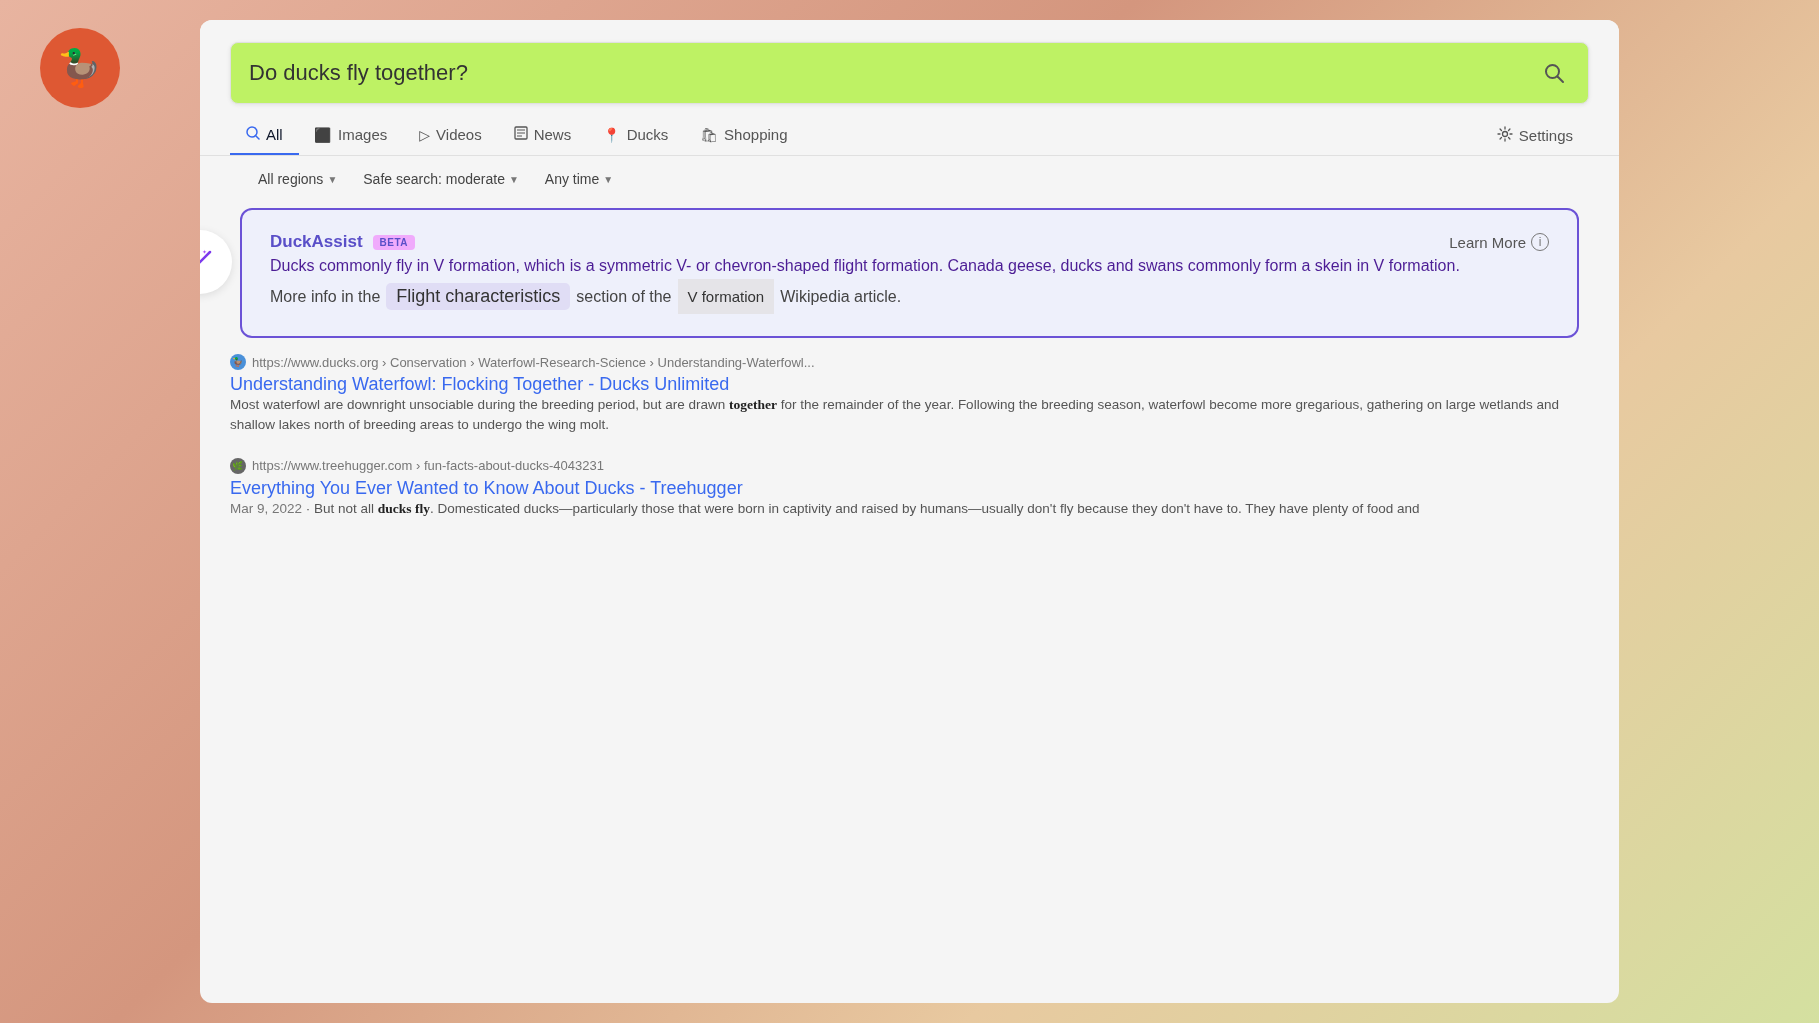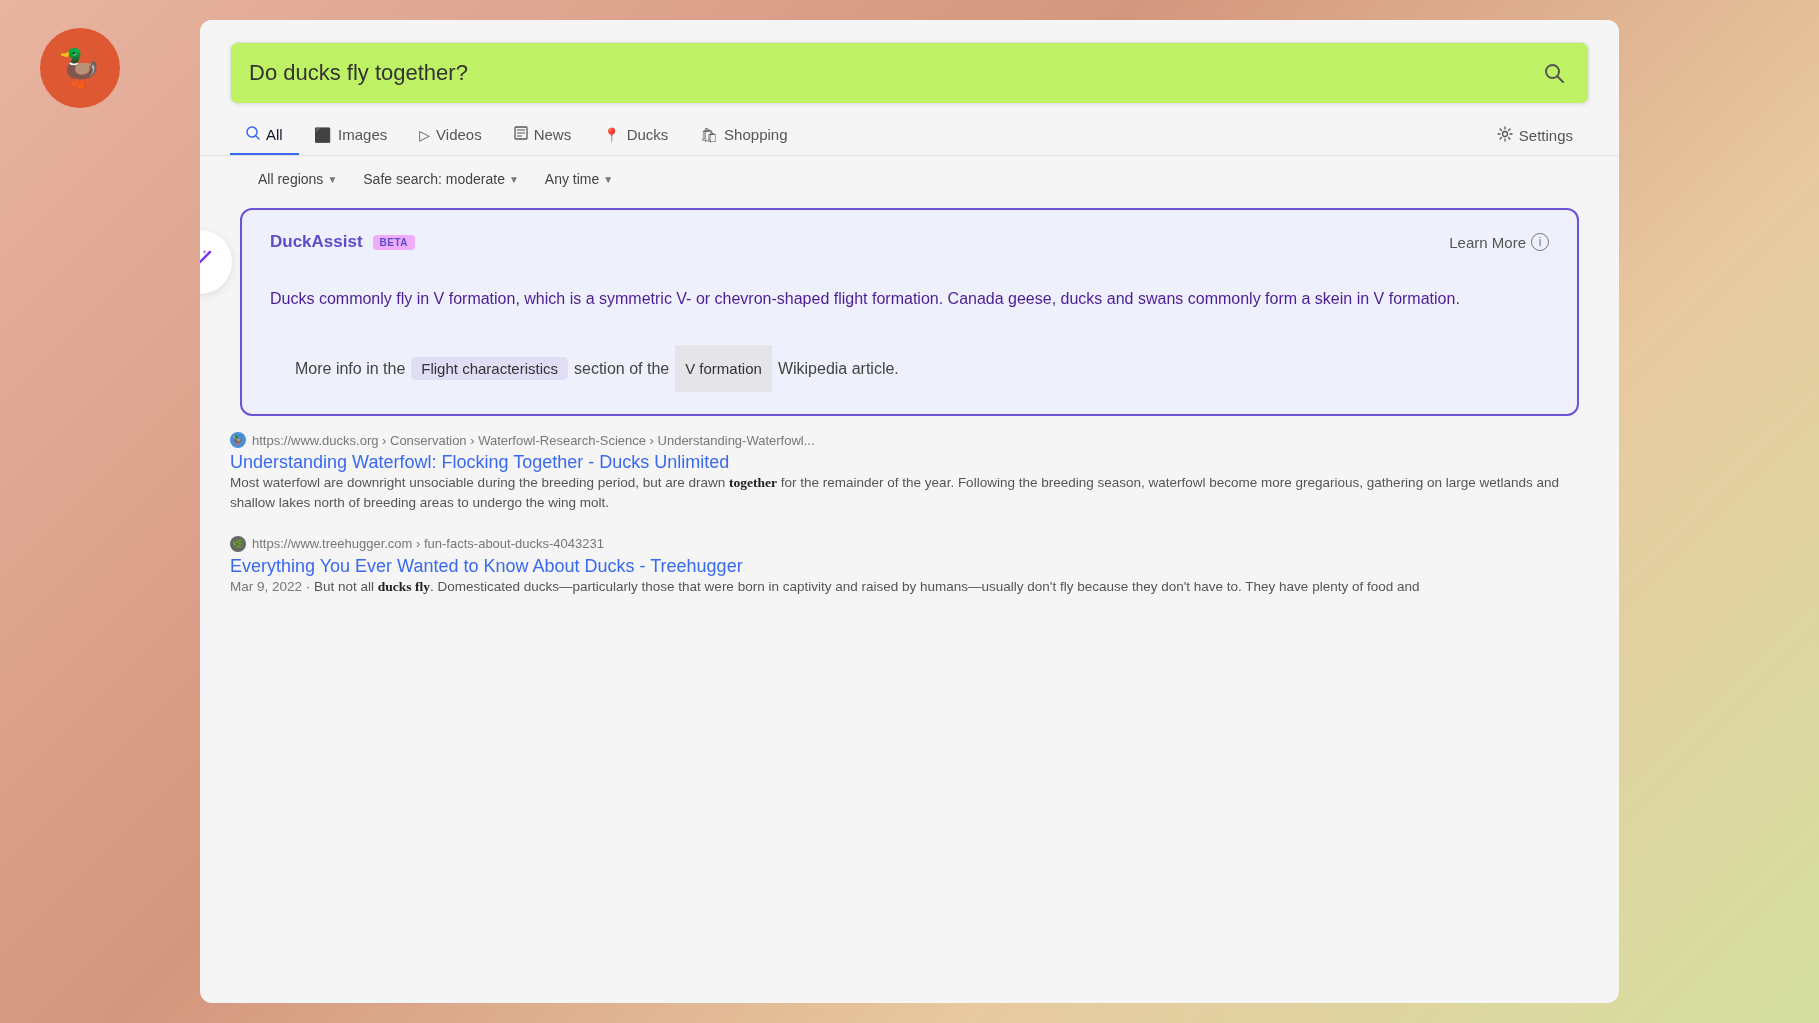--- a/index.html
+++ b/index.html
@@ -148,21 +148,21 @@
 
     
     .duckassist-card {
       margin: 6px 20px 16px 20px;
       background: #eef0fb;
       border-radius: 12px;
       border: 2.5px solid #6b52d6;
       padding: 22px 28px 22px 28px;
       display: flex;
       flex-direction: column;
-      gap: 35px;
+      gap: 2px;
       position: relative;
     }
 
     .duckassist-header {
       display: flex;
       align-items: center;
       justify-content: space-between;
     }
 
     .duckassist-title-area {
@@ -204,37 +204,36 @@
       color: #4c1d95;
     }
 
     .duckassist-footer {
       font-size: 16px;
       color: #444;
       display: flex;
       align-items: center;
       flex-wrap: wrap;
       gap: 6px;
-      margin-left: 25px;
     }
 
     .wiki-section-tag {
       background: #e0ddf5;
       color: #333;
       padding: 3px 10px;
       border-radius: 5px;
-      font-size: 15px;
+      font-size: 18px;
       cursor: pointer;
       font-weight: 500;
     }
 
     .wiki-article-tag {
       background: #e5e4e8;
       color: #333;
-      padding: 15px 10px;
+      padding: 9px 10px;
       border-radius: 0;
       font-size: 15px;
       cursor: pointer;
       font-weight: 500;
     }
 
     
     .search-results {
       padding: 0 30px;
     }

